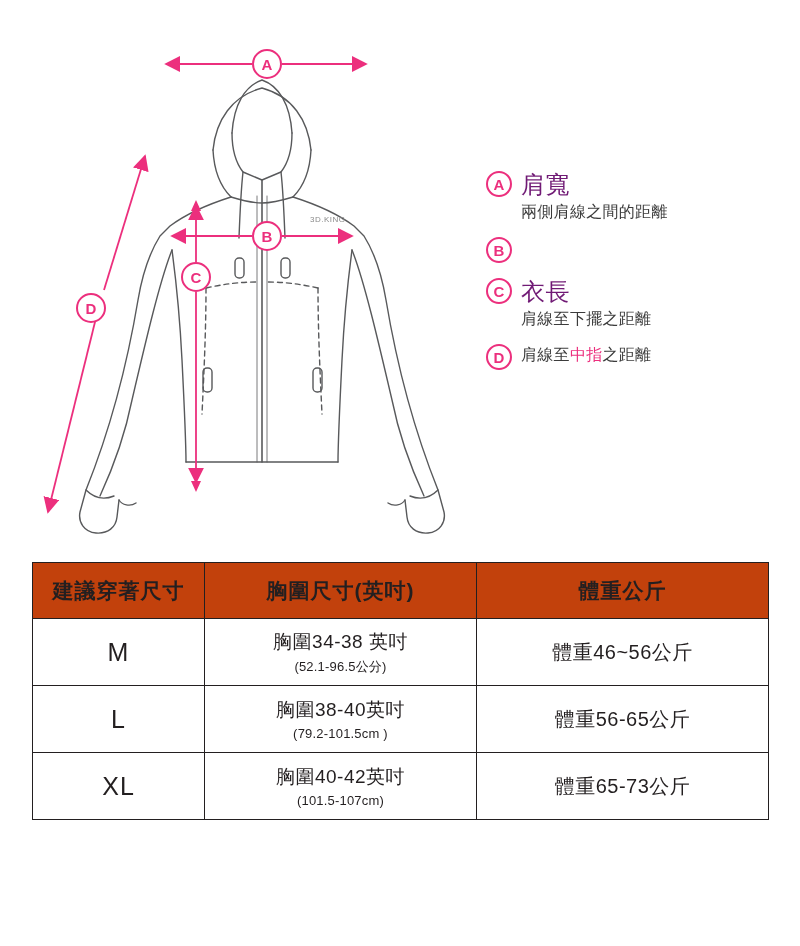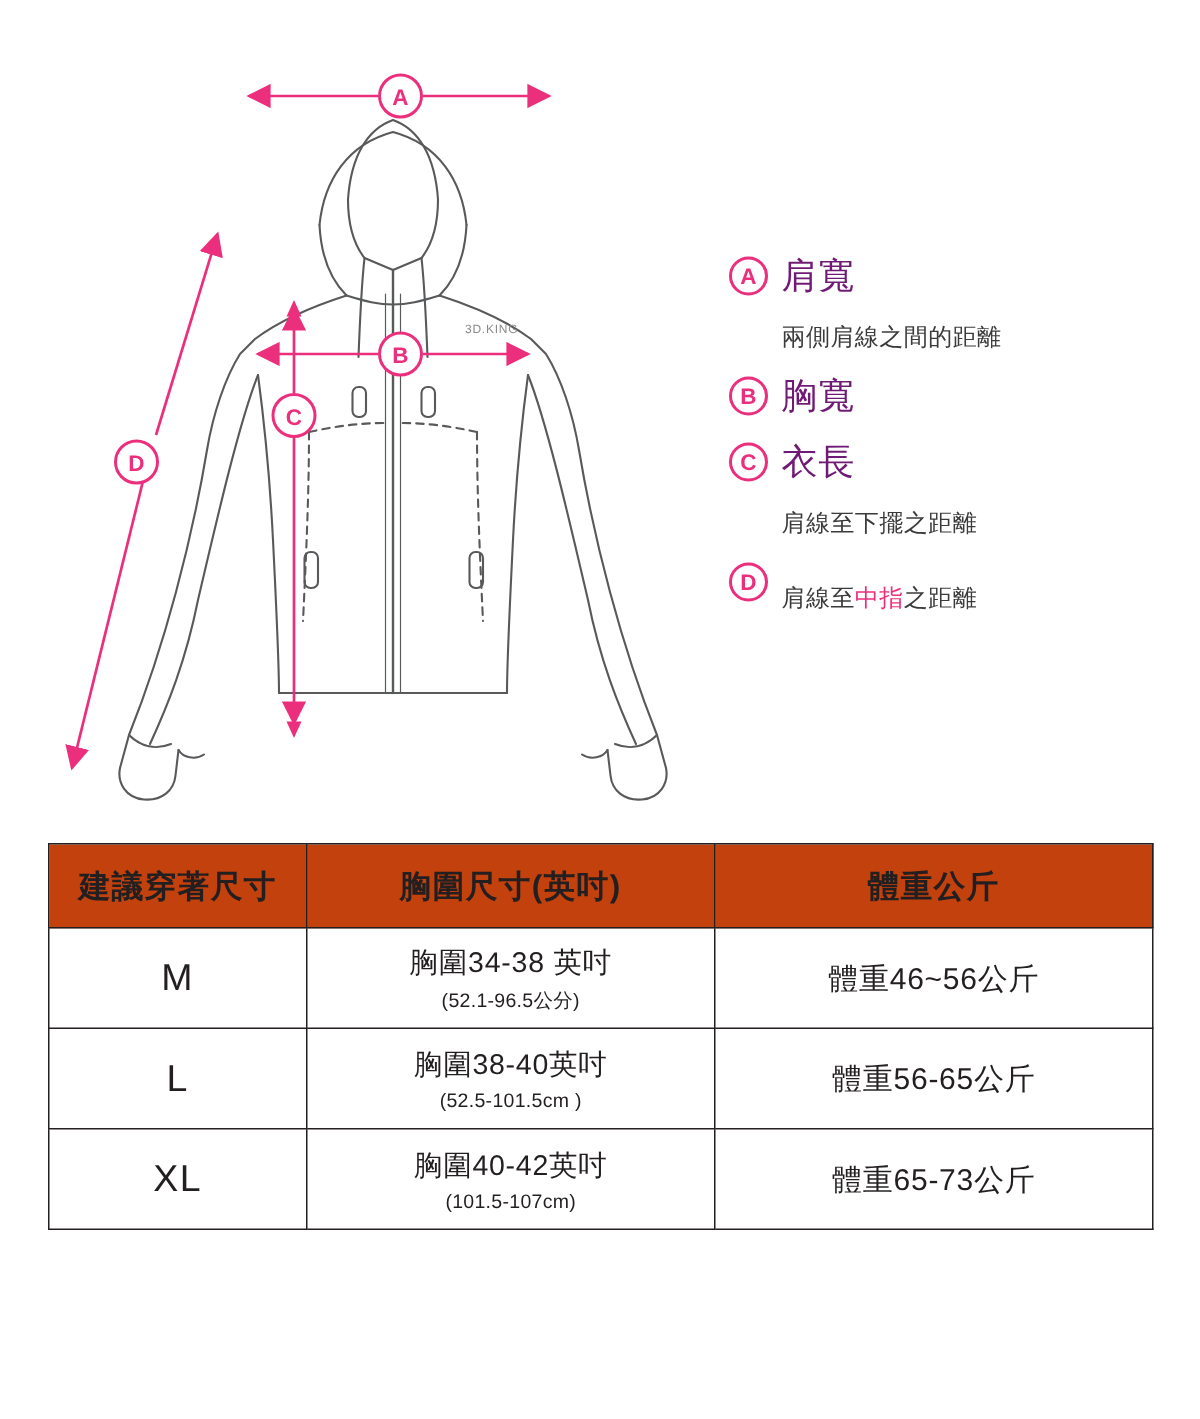--- a/index.html
+++ b/index.html
@@ -57,21 +57,21 @@
   }
   .legend-text { line-height: 1.25; }
   .legend-title {
     font-size: 24px;
     color: #701a75;
     letter-spacing: 0.5px;
   }
   .legend-sub {
     font-size: 16px;
     color: #3b3b3b;
-    margin-top: 16px;
+    margin-top: 2px;
     letter-spacing: 0.3px;
   }
   .legend-sub .hl { color: #ec2f7d; }
 
   
   .table-wrap {
     position: absolute;
     left: 32px;
     top: 562px;
     width: 736px;
@@ -237,21 +237,20 @@
         <div class="legend-badge">A</div>
         <div class="legend-text">
           <div class="legend-title">肩寬</div>
           <div class="legend-sub"><span>兩側肩線之間的距離</span></div>
         </div>
       </div>
 
       <div class="legend-row">
         <div class="legend-badge">B</div>
         <div class="legend-text">
-          <div class="legend-title">胸寬</div>
         </div>
       </div>
 
       <div class="legend-row">
         <div class="legend-badge">C</div>
         <div class="legend-text">
           <div class="legend-title">衣長</div>
           <div class="legend-sub"><span>肩線至下擺之距離</span></div>
         </div>
       </div>
@@ -281,21 +280,21 @@
           <td>
             <div class="cell-bust-main">胸圍34-38 英吋</div>
             <div class="cell-bust-sub">(52.1-96.5公分)</div>
           </td>
           <td class="cell-weight">體重46~56公斤</td>
         </tr>
         <tr>
           <td class="cell-size">L</td>
           <td>
             <div class="cell-bust-main">胸圍38-40英吋</div>
-            <div class="cell-bust-sub">(52.5-101.5cm )</div>
+            <div class="cell-bust-sub">(79.2-101.5cm )</div>
           </td>
           <td class="cell-weight">體重56-65公斤</td>
         </tr>
         <tr>
           <td class="cell-size">XL</td>
           <td>
             <div class="cell-bust-main">胸圍40-42英吋</div>
             <div class="cell-bust-sub">(101.5-107cm)</div>
           </td>
           <td class="cell-weight">體重65-73公斤</td>

